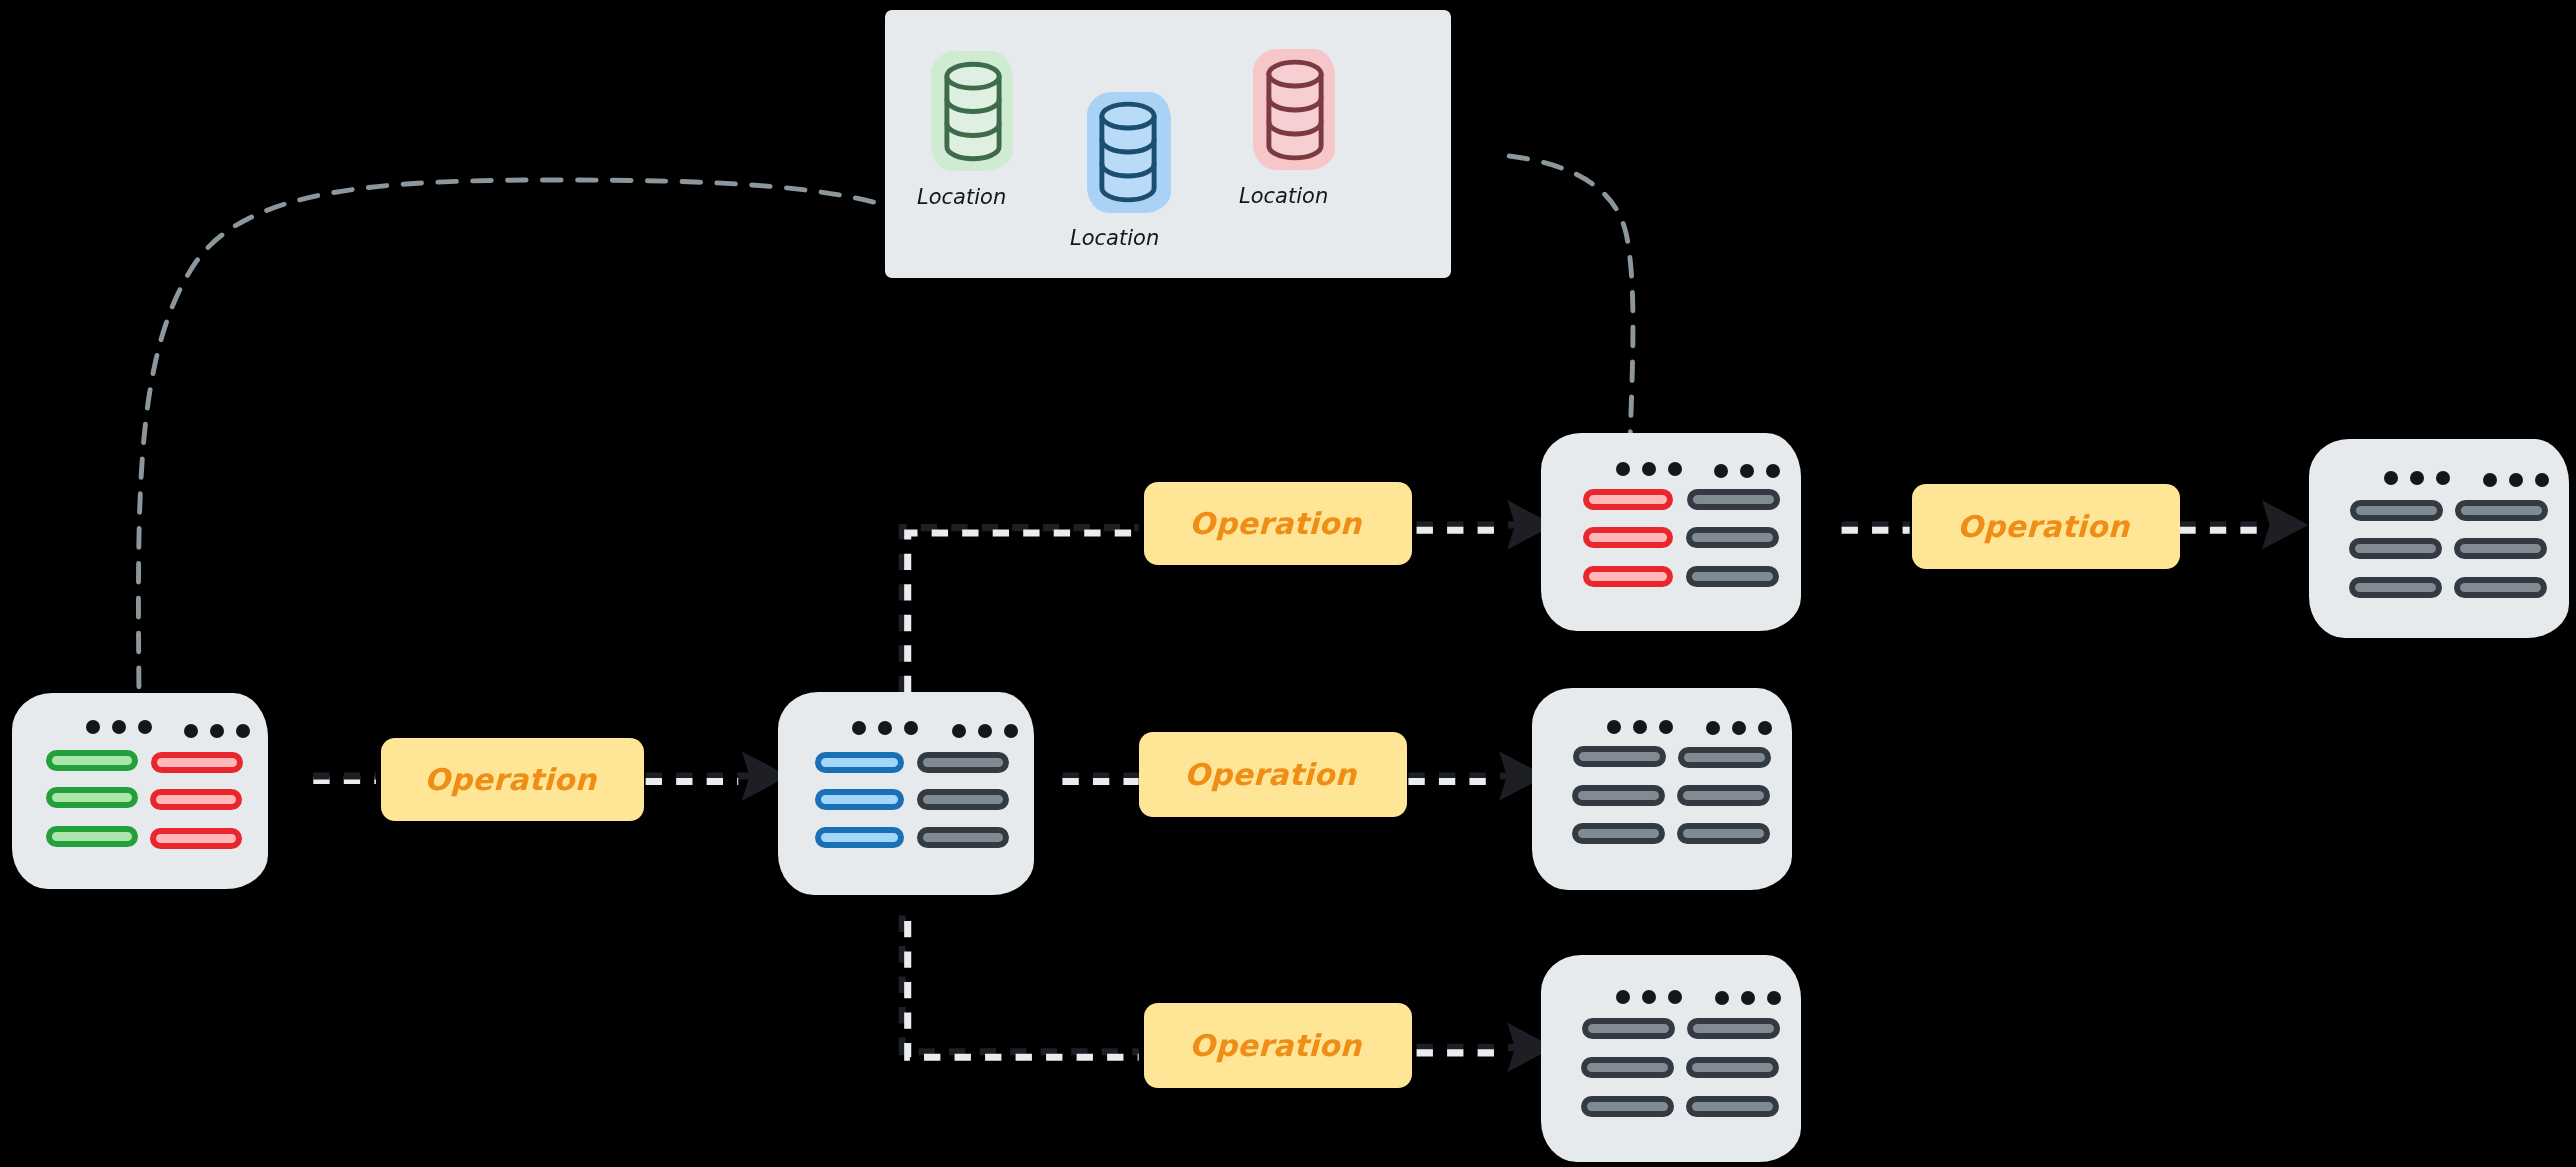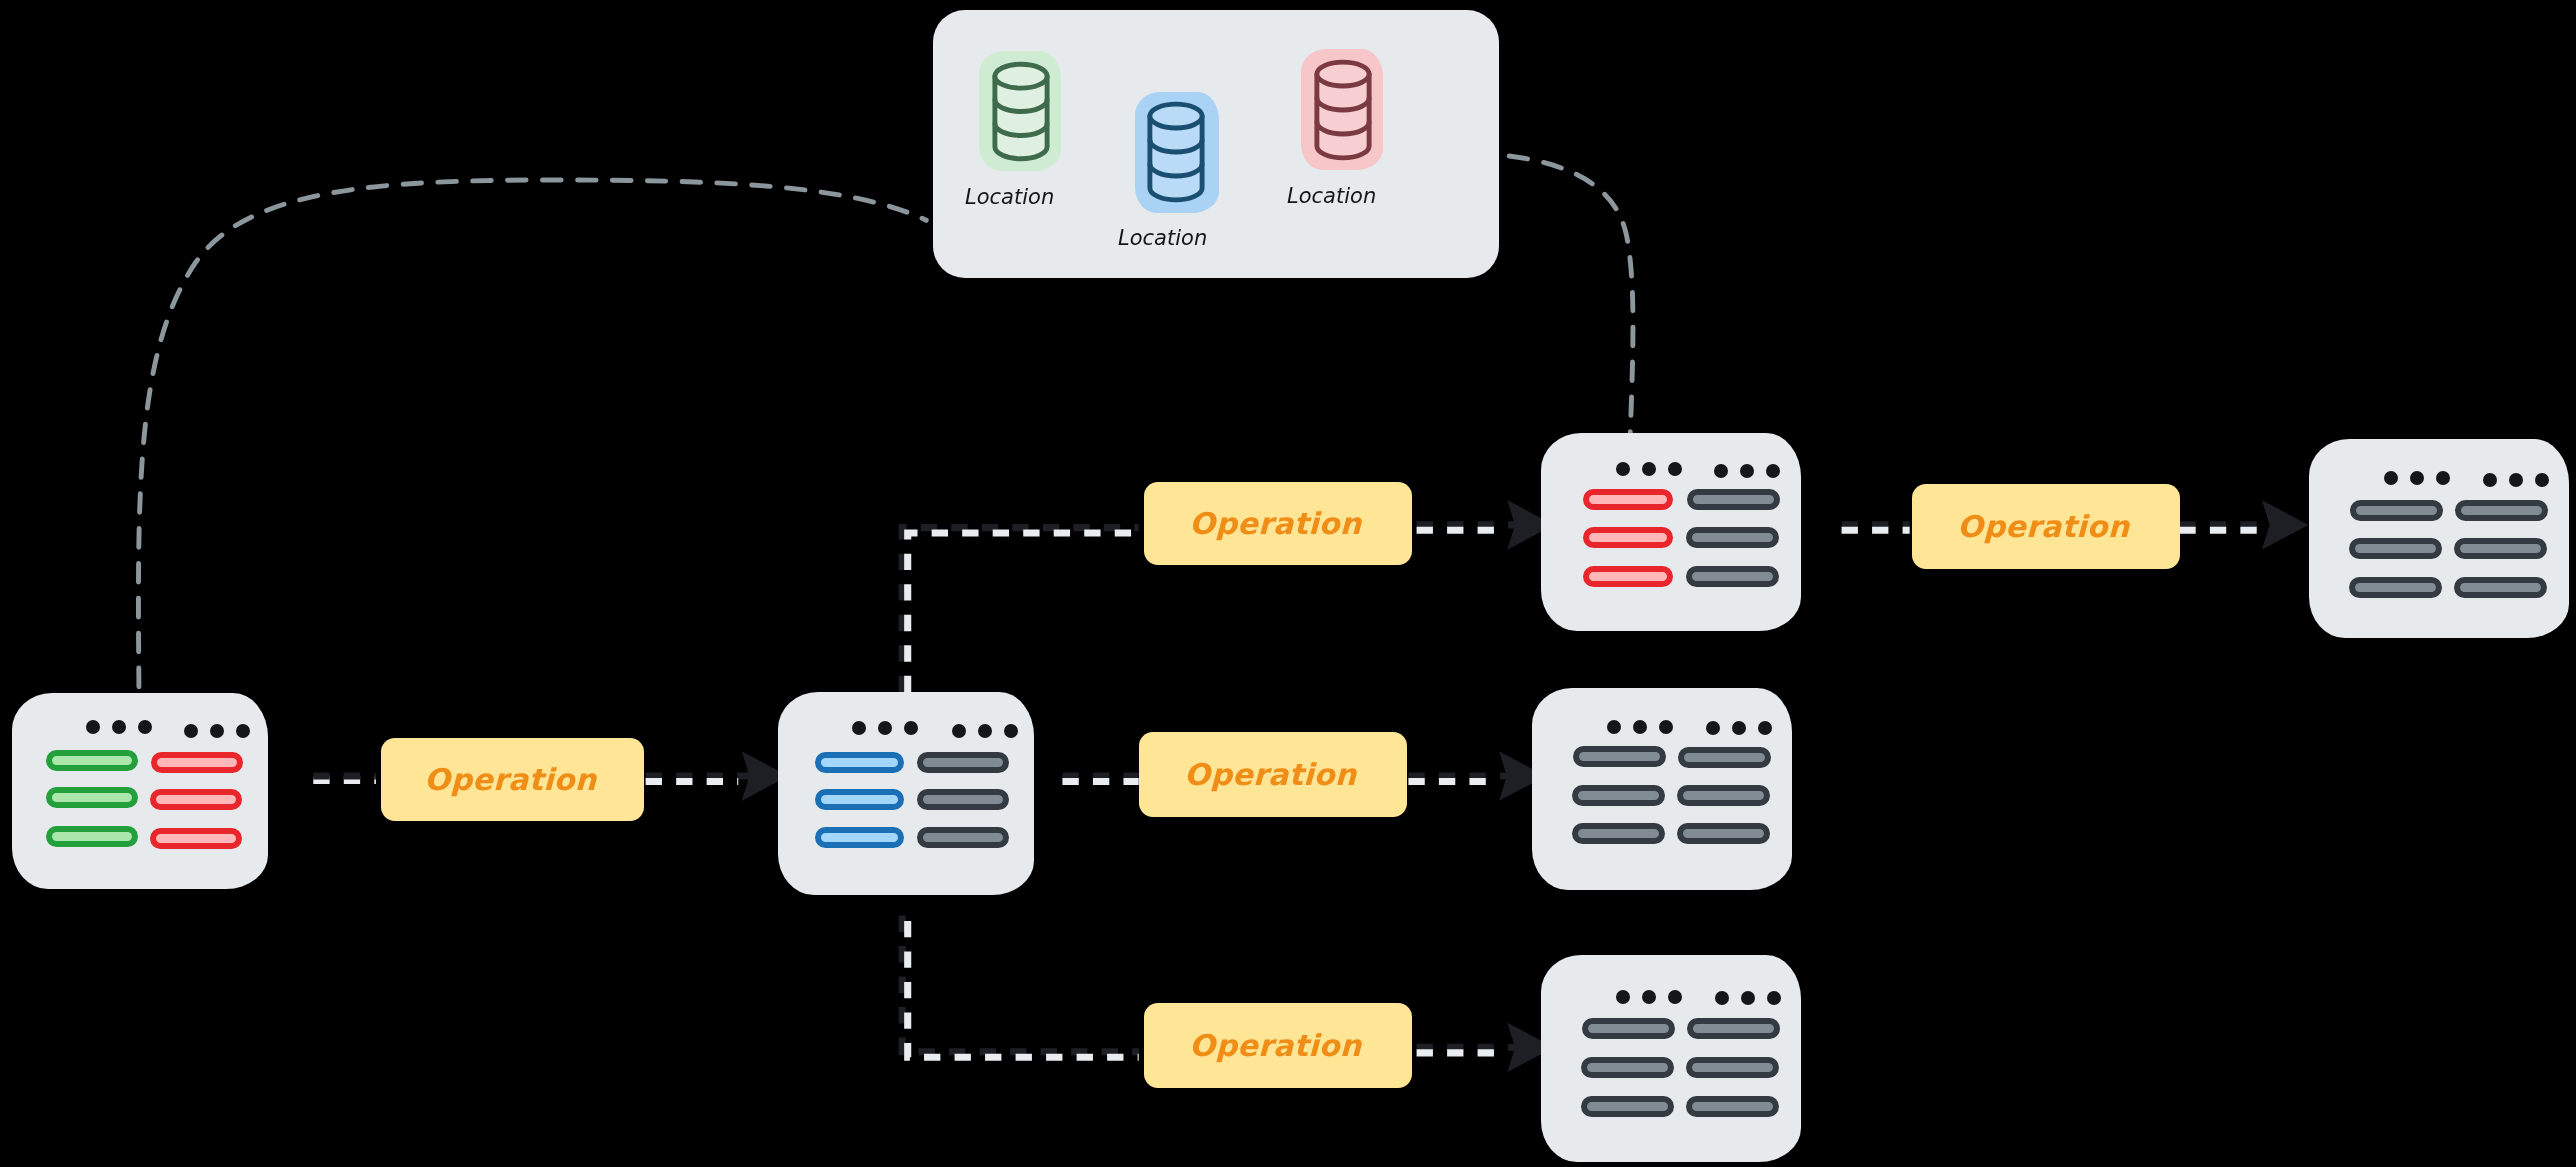--- a/index.html
+++ b/index.html
@@ -27,22 +27,22 @@
   
   .op{position:absolute;background:#ffe696;border-radius:14px;
       display:flex;align-items:center;justify-content:center;}
   .op span{
     color:#ef8d16;font-size:30px;letter-spacing:0.3px;
     font-family:"DejaVu Sans", sans-serif;font-style:italic;font-weight:600;
     transform:skewX(-4deg);
   }
 
   
-  #top-card{position:absolute;left:933px;top:9.8px;width:566px;height:268px;
-            background:#e6eaed;border-radius:32px;}
+  #top-card{position:absolute;left:885px;top:9.8px;width:566px;height:268px;
+            background:#e6eaed;border-radius:7px;}
   .loc-chip{position:absolute;border-radius:25px 21px 27px 22px / 23px 28px 21px 26px;}
   .loc-chip.green{background:#cfecd3;}
   .loc-chip.blue{background:#a9d2f5;}
   .loc-chip.pink{background:#f6c6c9;}
   .loc-label{position:absolute;color:#141619;font-size:21px;white-space:nowrap;
              font-family:"DejaVu Sans", sans-serif;font-style:italic;}
   .db{position:absolute;}
 </style>
 </head>
 <body>

